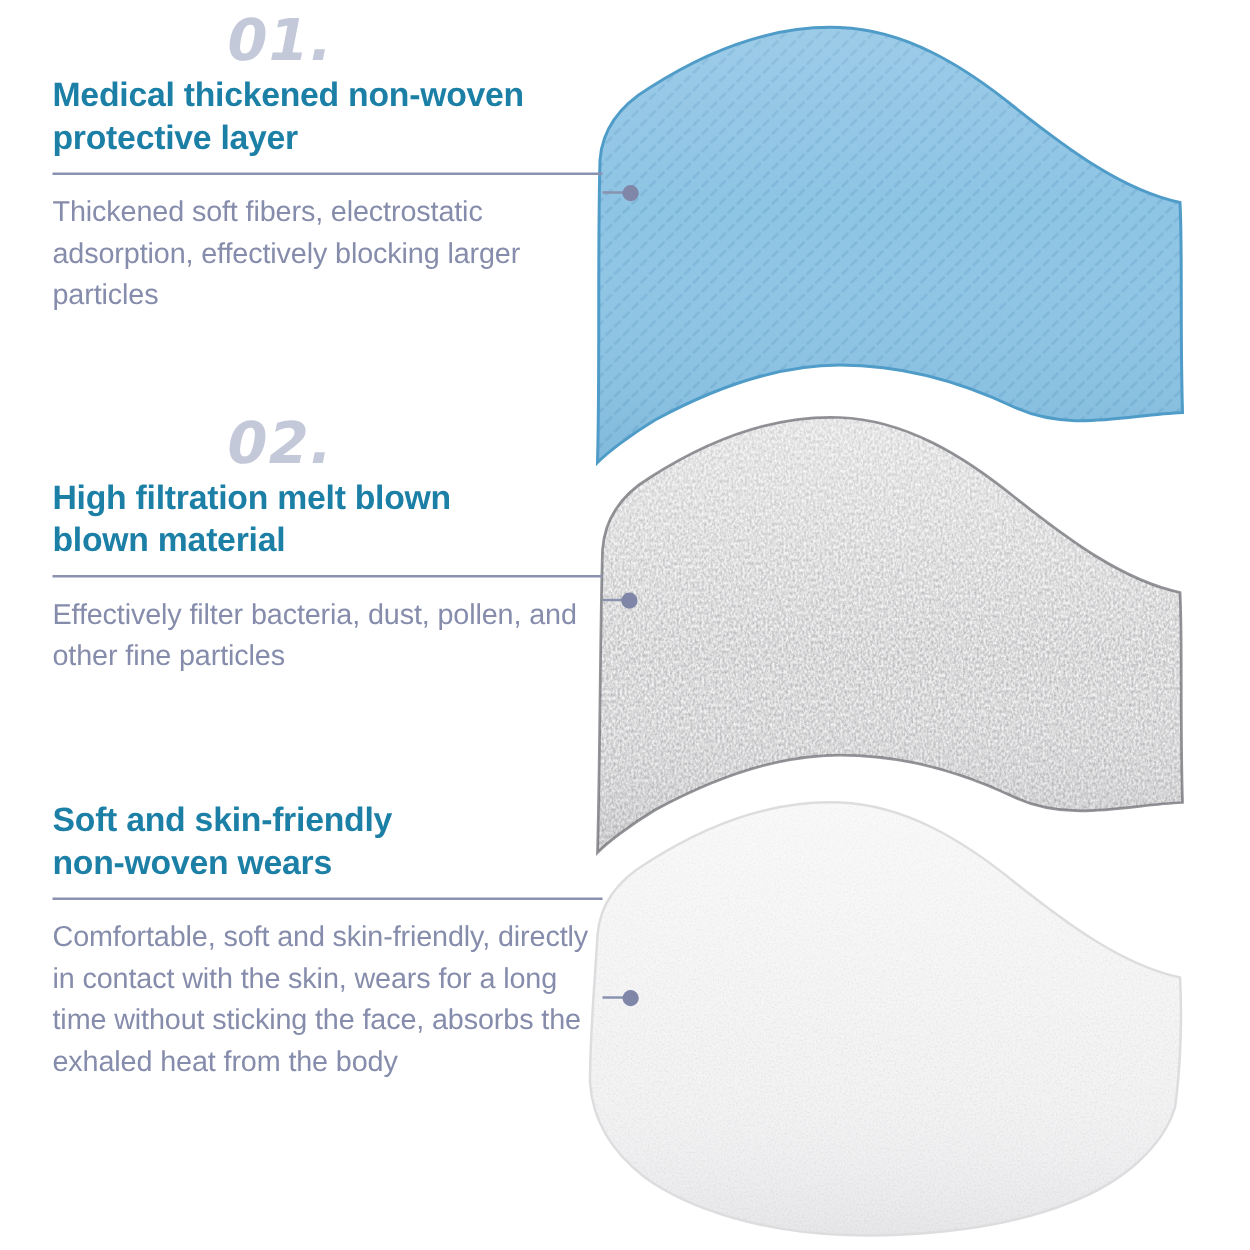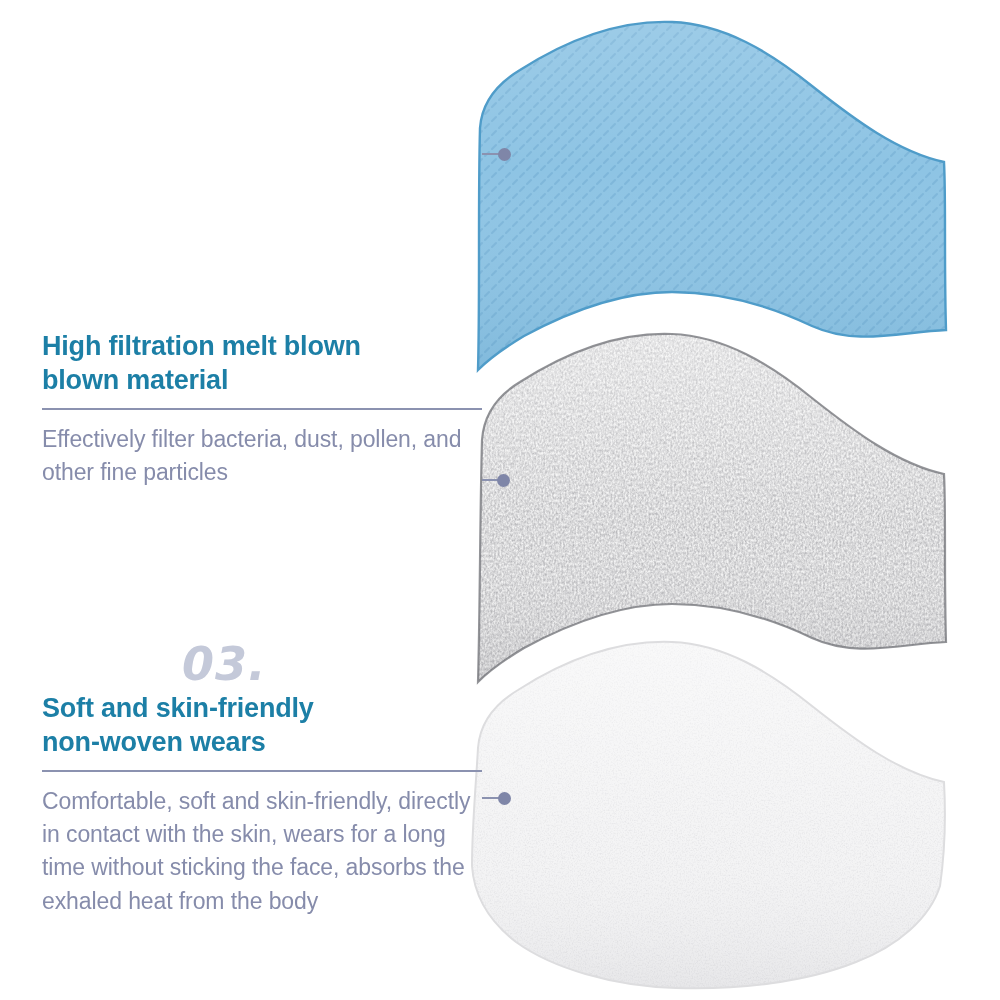--- a/index.html
+++ b/index.html
@@ -162,32 +162,41 @@
     </g>
 
     <g>
       <use href="#shape-l3" fill="#f3f3f4"></use>
       <use href="#shape-l3" fill="#ffffff" filter="url(#fib-noise-soft)"></use>
       <use href="#shape-l3" fill="url(#grad-inner-shade)"></use>
       <use href="#shape-l3" fill="none" stroke="#dddddf" stroke-width="2"></use>
     </g>
   </svg>
 
+  <div class="section" id="section-1">
+    <div class="sec-num">01.</div>
+    <h2 class="sec-title">
+      <span>Medical thickened non-woven</span><br>
+      <span>protective layer</span>
+    </h2>
+    <div class="sec-rule"></div>
+    <p class="sec-body">Thickened soft fibers, electrostatic adsorption, effectively blocking larger particles</p>
+  </div>
 
   <div class="section" id="section-2">
+    <div class="sec-num">02.</div>
     <h2 class="sec-title">
       <span>High filtration melt blown</span><br>
       <span>blown material</span>
     </h2>
     <div class="sec-rule"></div>
     <p class="sec-body">Effectively filter bacteria, dust, pollen, and other fine particles</p>
   </div>
 
   <div class="section" id="section-3">
-    <div class="sec-num">03.</div>
     <h2 class="sec-title">
       <span>Soft and skin-friendly</span><br>
       <span>non-woven wears</span>
     </h2>
     <div class="sec-rule"></div>
     <p class="sec-body">Comfortable, soft and skin-friendly, directly in contact with the skin, wears for a long time without sticking the face, absorbs the exhaled heat from the body</p>
   </div>
 
   <div class="leader" id="leader-1"></div>
   <div class="leader-dot" id="dot-1"></div>

